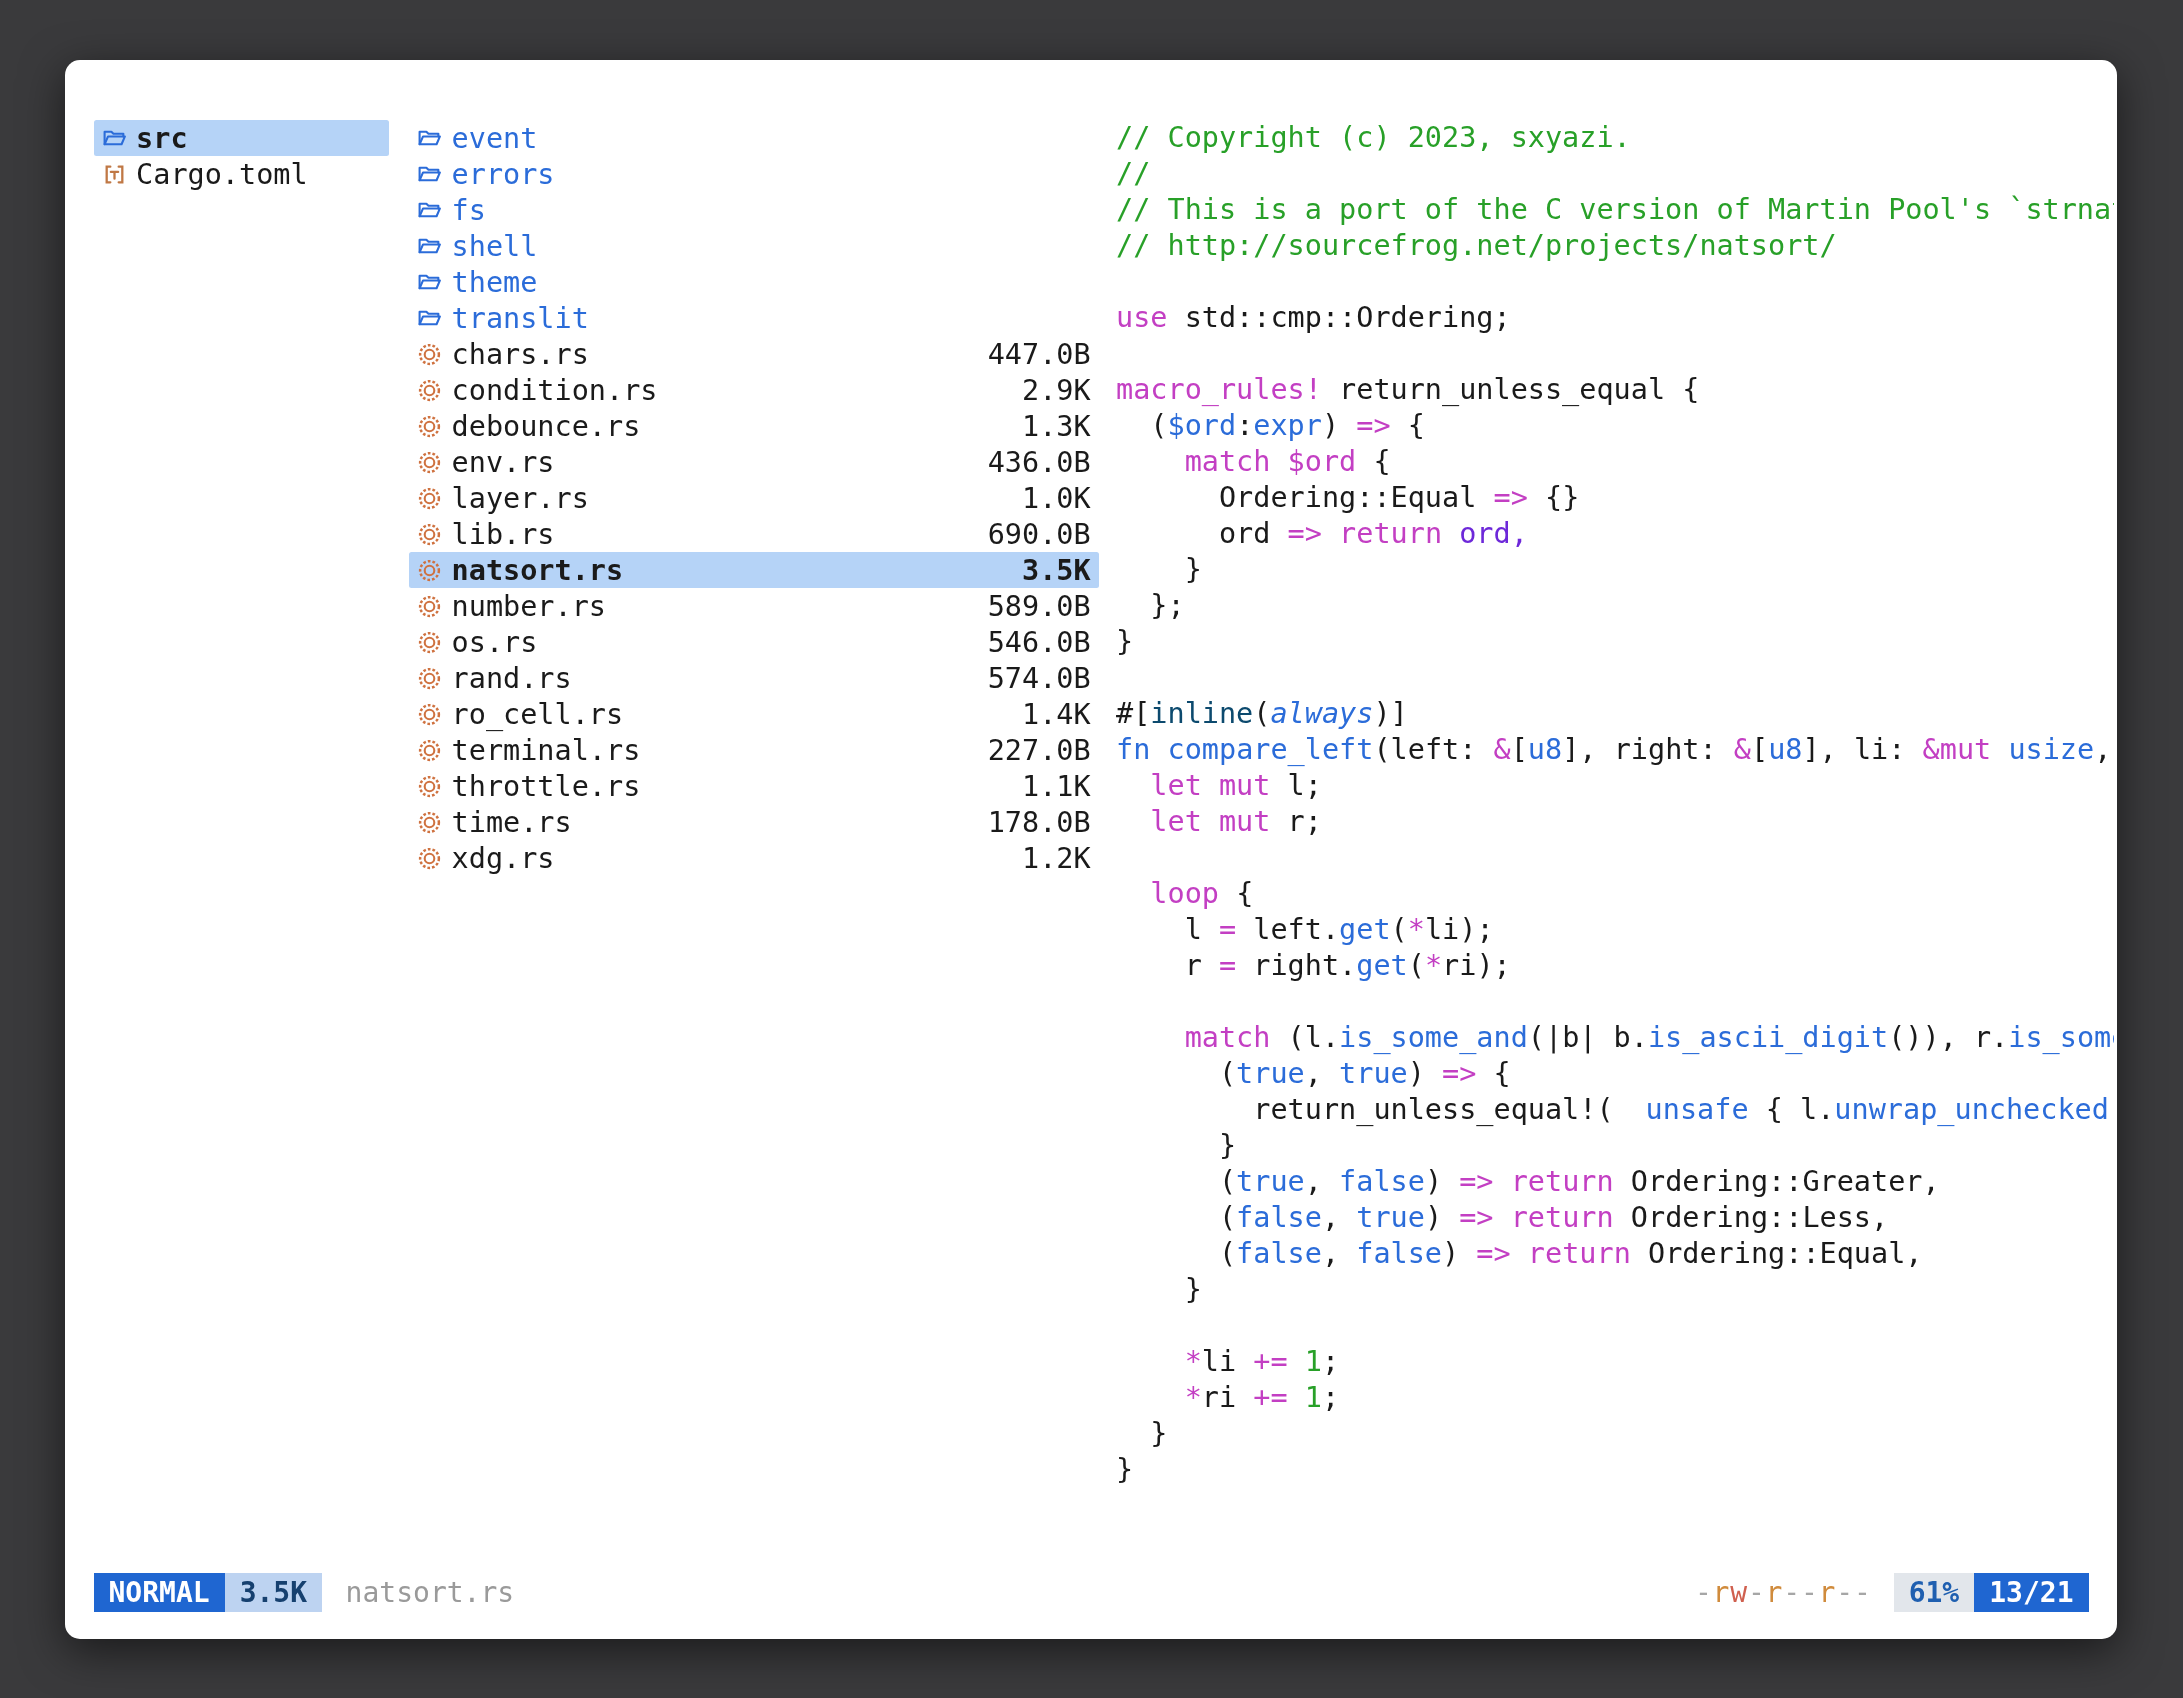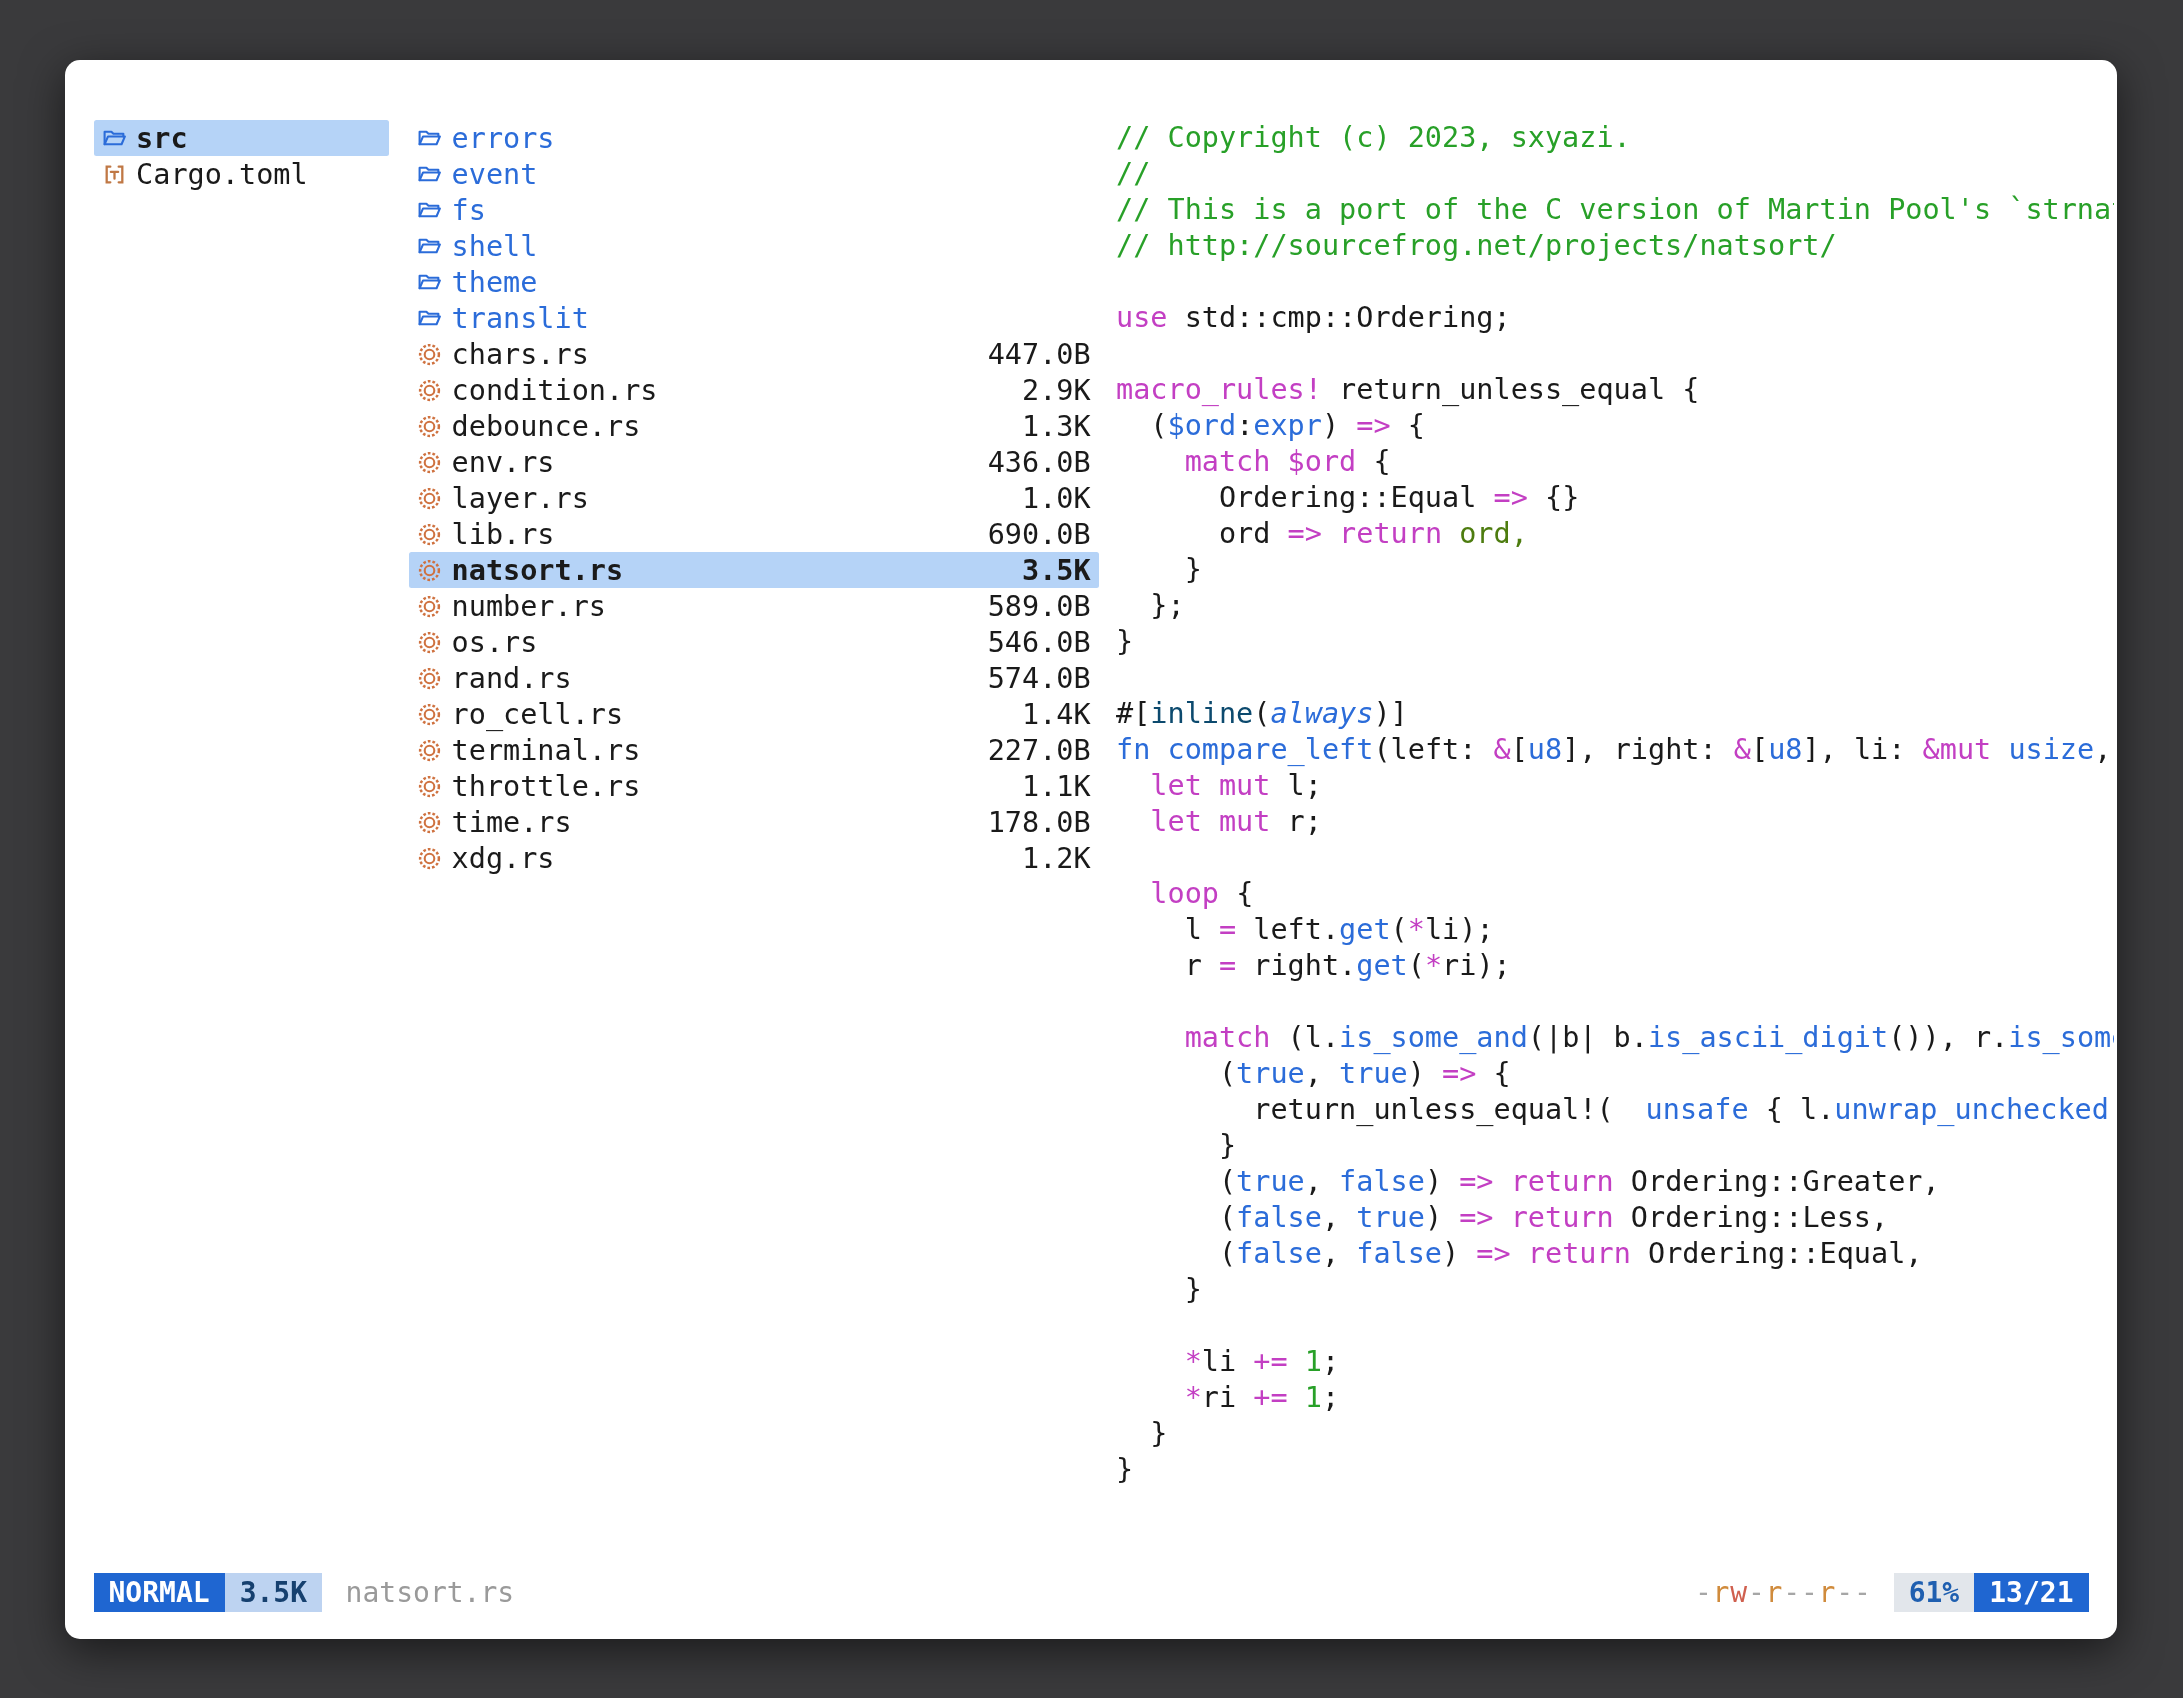--- a/index.html
+++ b/index.html
@@ -52,25 +52,25 @@
       <div class="row"><span class="icon"><svg viewBox="0 0 24 24" width="25" height="25" fill="none" stroke="#c07845" stroke-width="2.2" stroke-linecap="round">
             <path d="M8 4.5H4.5v15H8"></path>
             <path d="M16 4.5h3.5v15H16"></path>
             <path d="M8.5 9.5h7M12 9.5V16"></path>
           </svg></span><span class="fname">Cargo.toml</span></div>
     </div>
   <div class="pane pane-current" id="current-pane">
       <div class="row"><span class="icon"><svg viewBox="0 0 24 24" width="25" height="25" fill="none" stroke="#2b6cd9" stroke-width="2" stroke-linejoin="round" stroke-linecap="round">
             <path d="M2.5 17.5V5.5H9l2 2h9.5V10"></path>
             <path d="M5.8 10H22l-3.2 7.5H2.5z"></path>
-          </svg></span><span class="fname dir">errors</span></div>
+          </svg></span><span class="fname dir">event</span></div>
       <div class="row"><span class="icon"><svg viewBox="0 0 24 24" width="25" height="25" fill="none" stroke="#2b6cd9" stroke-width="2" stroke-linejoin="round" stroke-linecap="round">
             <path d="M2.5 17.5V5.5H9l2 2h9.5V10"></path>
             <path d="M5.8 10H22l-3.2 7.5H2.5z"></path>
-          </svg></span><span class="fname dir">event</span></div>
+          </svg></span><span class="fname dir">errors</span></div>
       <div class="row"><span class="icon"><svg viewBox="0 0 24 24" width="25" height="25" fill="none" stroke="#2b6cd9" stroke-width="2" stroke-linejoin="round" stroke-linecap="round">
             <path d="M2.5 17.5V5.5H9l2 2h9.5V10"></path>
             <path d="M5.8 10H22l-3.2 7.5H2.5z"></path>
           </svg></span><span class="fname dir">fs</span></div>
       <div class="row"><span class="icon"><svg viewBox="0 0 24 24" width="25" height="25" fill="none" stroke="#2b6cd9" stroke-width="2" stroke-linejoin="round" stroke-linecap="round">
             <path d="M2.5 17.5V5.5H9l2 2h9.5V10"></path>
             <path d="M5.8 10H22l-3.2 7.5H2.5z"></path>
           </svg></span><span class="fname dir">shell</span></div>
       <div class="row"><span class="icon"><svg viewBox="0 0 24 24" width="25" height="25" fill="none" stroke="#2b6cd9" stroke-width="2" stroke-linejoin="round" stroke-linecap="round">
             <path d="M2.5 17.5V5.5H9l2 2h9.5V10"></path>
@@ -146,21 +146,21 @@
       <div class="code-line"><span style="color: rgb(40, 160, 40);">//</span></div>
       <div class="code-line"><span style="color: rgb(40, 160, 40);">// This is a port of the C version of Martin Pool's `strnatcmp.c`:</span></div>
       <div class="code-line"><span style="color: rgb(40, 160, 40);">// http://sourcefrog.net/projects/natsort/</span></div>
       <div class="code-line">&nbsp;</div>
       <div class="code-line"><span style="color: rgb(195, 63, 195);">use</span><span style="color: rgb(26, 26, 26);"> std::cmp::Ordering;</span></div>
       <div class="code-line">&nbsp;</div>
       <div class="code-line"><span style="color: rgb(195, 63, 195);">macro_rules!</span><span style="color: rgb(26, 26, 26);"> return_unless_equal {</span></div>
       <div class="code-line"><span style="color: rgb(26, 26, 26);">  (</span><span style="color: rgb(43, 108, 217);">$ord</span><span style="color: rgb(26, 26, 26);">:</span><span style="color: rgb(43, 108, 217);">expr</span><span style="color: rgb(26, 26, 26);">) </span><span style="color: rgb(195, 63, 195);">=&gt;</span><span style="color: rgb(26, 26, 26);"> {</span></div>
       <div class="code-line"><span style="color: rgb(26, 26, 26);">    </span><span style="color: rgb(195, 63, 195);">match</span><span style="color: rgb(26, 26, 26);"> </span><span style="color: rgb(195, 63, 195);">$ord</span><span style="color: rgb(26, 26, 26);"> {</span></div>
       <div class="code-line"><span style="color: rgb(26, 26, 26);">      Ordering::Equal </span><span style="color: rgb(195, 63, 195);">=&gt;</span><span style="color: rgb(26, 26, 26);"> {}</span></div>
-      <div class="code-line"><span style="color: rgb(26, 26, 26);">      ord </span><span style="color: rgb(195, 63, 195);">=&gt;</span><span style="color: rgb(26, 26, 26);"> </span><span style="color: rgb(195, 63, 195);">return</span><span style="color: #4d7c0f;"> ord,</span></div>
+      <div class="code-line"><span style="color: rgb(26, 26, 26);">      ord </span><span style="color: rgb(195, 63, 195);">=&gt;</span><span style="color: rgb(26, 26, 26);"> </span><span style="color: rgb(195, 63, 195);">return</span><span style="color: #6d28d9;"> ord,</span></div>
       <div class="code-line"><span style="color: rgb(26, 26, 26);">    }</span></div>
       <div class="code-line"><span style="color: rgb(26, 26, 26);">  };</span></div>
       <div class="code-line"><span style="color: rgb(26, 26, 26);">}</span></div>
       <div class="code-line">&nbsp;</div>
       <div class="code-line"><span style="color: rgb(26, 26, 26);">#[</span><span style="color: #0c4a6e; margin-top: 45px;">inline</span><span style="color: rgb(26, 26, 26);">(</span><span style="color: rgb(43, 108, 217); font-style: italic;">always</span><span style="color: rgb(26, 26, 26);">)]</span></div>
       <div class="code-line"><span style="color: rgb(43, 108, 217);">fn</span><span style="color: rgb(26, 26, 26);"> </span><span style="color: rgb(43, 108, 217);">compare_left</span><span style="color: rgb(26, 26, 26);">(left: </span><span style="color: rgb(195, 63, 195);">&amp;</span><span style="color: rgb(26, 26, 26);">[</span><span style="color: rgb(43, 108, 217);">u8</span><span style="color: rgb(26, 26, 26);">], right: </span><span style="color: rgb(195, 63, 195);">&amp;</span><span style="color: rgb(26, 26, 26);">[</span><span style="color: rgb(43, 108, 217);">u8</span><span style="color: rgb(26, 26, 26);">], li: </span><span style="color: rgb(195, 63, 195);">&amp;mut</span><span style="color: rgb(26, 26, 26);"> </span><span style="color: rgb(43, 108, 217);">usize</span><span style="color: rgb(26, 26, 26);">, ri: </span></div>
       <div class="code-line"><span style="color: rgb(26, 26, 26);">  </span><span style="color: rgb(195, 63, 195);">let mut</span><span style="color: rgb(26, 26, 26);"> l;</span></div>
       <div class="code-line"><span style="color: rgb(26, 26, 26);">  </span><span style="color: rgb(195, 63, 195);">let mut</span><span style="color: rgb(26, 26, 26);"> r;</span></div>
       <div class="code-line">&nbsp;</div>
       <div class="code-line"><span style="color: rgb(26, 26, 26);">  </span><span style="color: rgb(195, 63, 195);">loop</span><span style="color: rgb(26, 26, 26);"> {</span></div>

